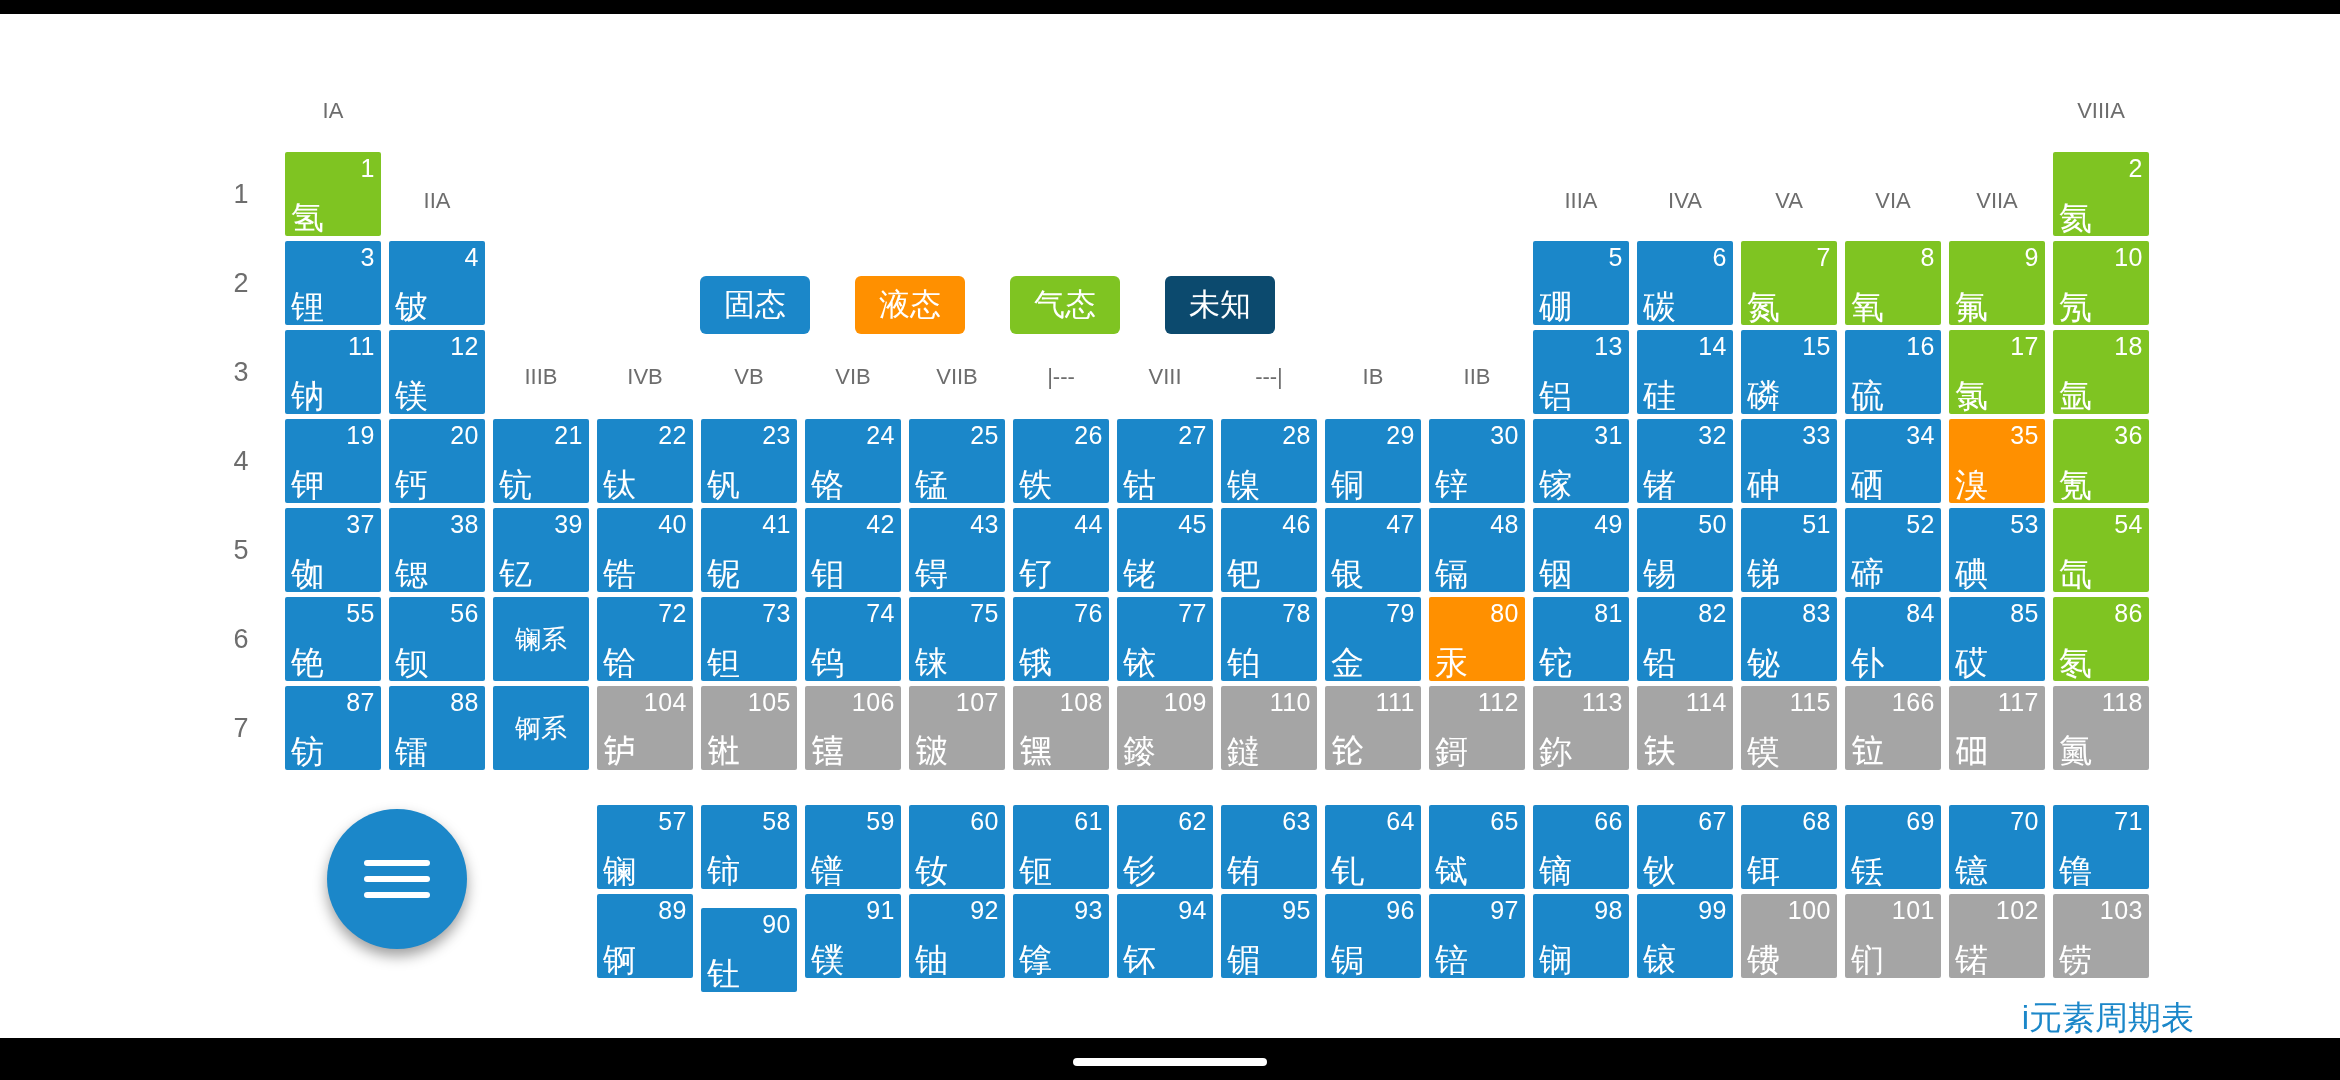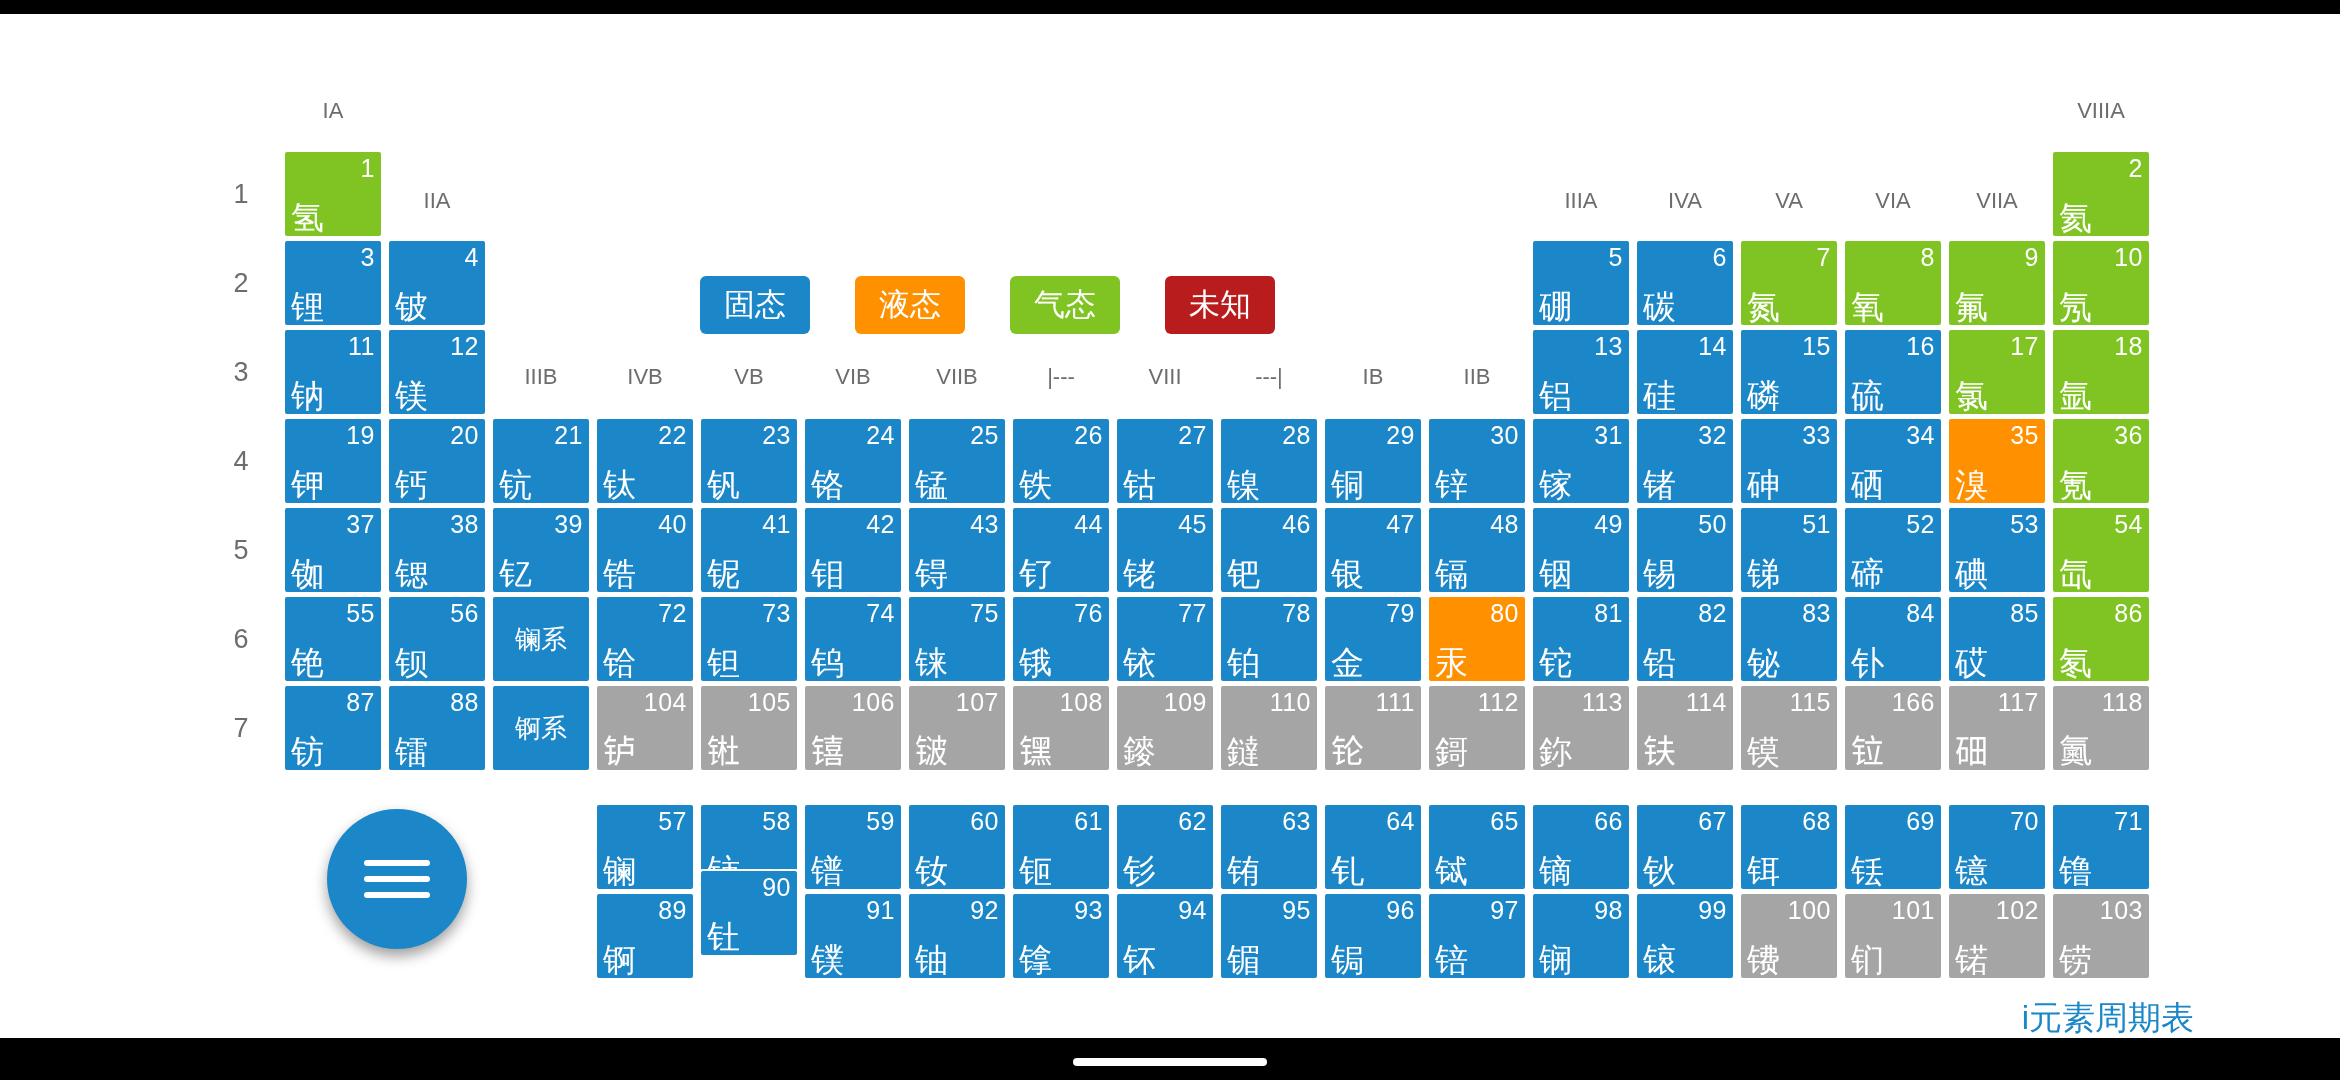--- a/index.html
+++ b/index.html
@@ -105,21 +105,21 @@
       <div class="per-head" style="left: 221px; top: 165px;">1</div>
       <div class="per-head" style="left: 221px; top: 254px;">2</div>
       <div class="per-head" style="left: 221px; top: 343px;">3</div>
       <div class="per-head" style="left: 221px; top: 432px;">4</div>
       <div class="per-head" style="left: 221px; top: 521px;">5</div>
       <div class="per-head" style="left: 221px; top: 610px;">6</div>
       <div class="per-head" style="left: 221px; top: 699px;">7</div>
       <div class="legend-btn" style="left: 700px; top: 262px; background: rgb(27, 135, 201);">固态</div>
       <div class="legend-btn" style="left: 855px; top: 262px; background: rgb(255, 144, 0);">液态</div>
       <div class="legend-btn" style="left: 1010px; top: 262px; background: rgb(127, 196, 34);">气态</div>
-      <div class="legend-btn" style="left: 1165px; top: 262px; background: #b91c1c;">未知</div>
+      <div class="legend-btn" style="left: 1165px; top: 262px; background: #0c4a6e;">未知</div>
       <div class="cell series-cell s-solid" style="left: 491px; top: 581px;">
         <span class="sname">镧系</span>
       </div>
       <div class="cell series-cell s-solid" style="left: 491px; top: 670px;">
         <span class="sname">锕系</span>
       </div>
       <div class="cell s-gas" style="left: 283px; top: 136px;">
         <div class="num">1</div>
         <div class="sym">氢</div>
       </div>
@@ -528,21 +528,21 @@
         <div class="sym">镱</div>
       </div>
       <div class="cell s-solid" style="left: 2051px; top: 789px;">
         <div class="num">71</div>
         <div class="sym">镥</div>
       </div>
       <div class="cell s-solid" style="left: 595px; top: 878px;">
         <div class="num">89</div>
         <div class="sym">锕</div>
       </div>
-      <div class="cell s-solid" style="left: 699px; top: 855px;">
+      <div class="cell s-solid" style="left: 699px; top: 892px;">
         <div class="num">90</div>
         <div class="sym">钍</div>
       </div>
       <div class="cell s-solid" style="left: 803px; top: 878px;">
         <div class="num">91</div>
         <div class="sym">镤</div>
       </div>
       <div class="cell s-solid" style="left: 907px; top: 878px;">
         <div class="num">92</div>
         <div class="sym">铀</div>

